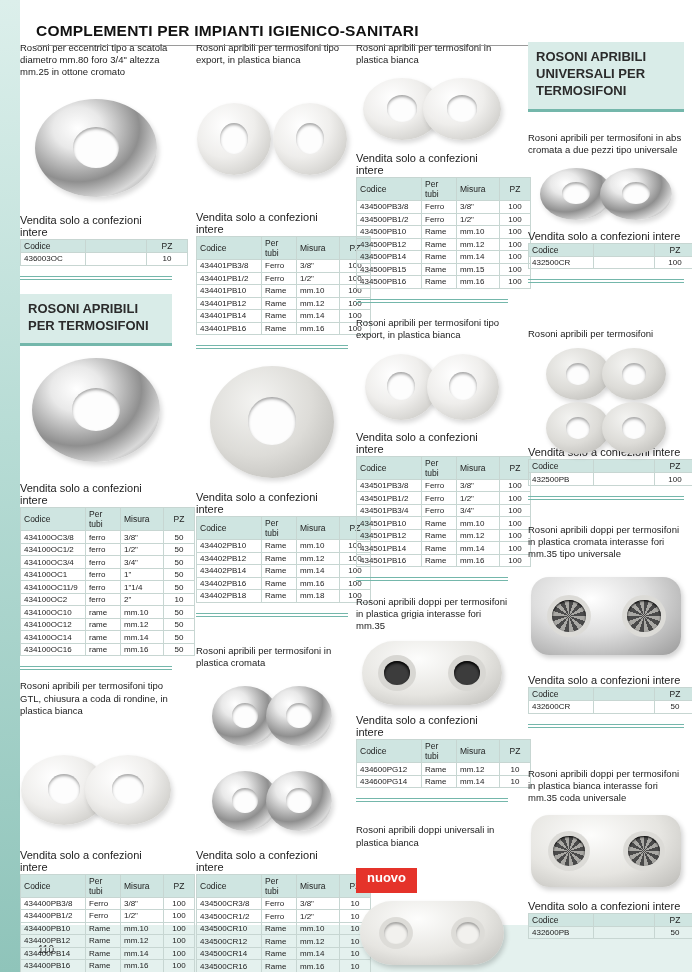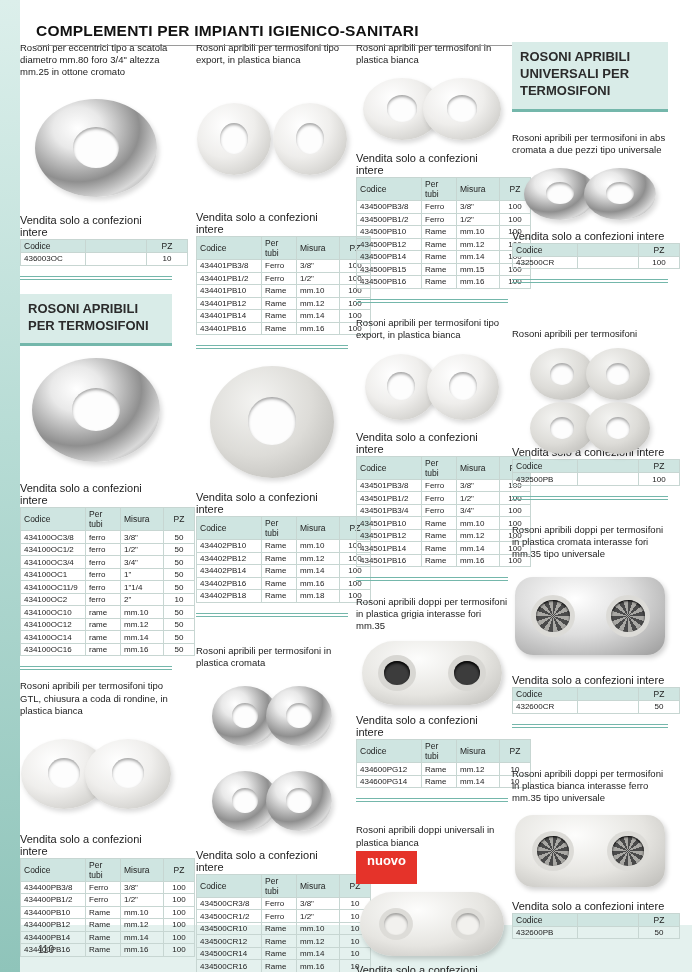--- a/index.html
+++ b/index.html
@@ -8,38 +8,38 @@
   .leftbar{position:absolute;left:0;top:0;width:20px;height:972px;
            background:linear-gradient(#dcefeb 0%,#b7dcd5 45%,#8fc4ba 100%);}
   .footer-band{position:absolute;left:20px;right:0;bottom:0;height:47px;background:#e4f1ee;}
   .pageno{position:absolute;left:38px;bottom:17px;font-size:10px;color:#333;}
   .title{position:absolute;left:36px;top:12px;width:630px;font-size:15.5px;font-weight:bold;
          letter-spacing:.2px;color:#111;border-bottom:1px solid #9a9a9a;padding-bottom:5px;}
   .col{position:absolute;top:40px;}
   #col1{left:20px;width:152px}
   #col2{left:196px;width:152px}
   #col3{left:356px;width:152px}
-  #col4{left:512px;width:156px}
+  #col4{left:528px;width:156px}
   .desc{font-size:9.5px;line-height:1.27;color:#222;margin:0 0 8px;}
   .note{font-size:11px;color:#222;margin:7px 0 1px;}
   table{border-collapse:collapse;width:100%;table-layout:fixed;font-size:8px;color:#222;}
   td{border:1px solid #c7d6d2;padding:1px 3px;white-space:nowrap;overflow:hidden;height:9.5px;}
   thead td{background:#cfe5e1;white-space:normal;height:auto;font-size:8.5px;}
   .t4 td:nth-child(1){width:58px}
   .t4 td:nth-child(2){width:28px}
   .t4 td:nth-child(3){width:36px}
   .t4 td:nth-child(4){width:24px;text-align:center}
   .t3 td:nth-child(1){width:58px}
   .t3 td:nth-child(2){width:54px}
   .t3 td:nth-child(3){width:34px;text-align:center}
   .divider{height:2px;border-top:1px solid #74b7ab;border-bottom:1px solid #74b7ab;margin:10px 0;}
   .section-box{background:#d9ece8;border-bottom:3px solid #74b7ab;padding:7px 8px 9px;
                font-size:13px;font-weight:bold;color:#2b2b2b;line-height:1.3;}
   .badge{display:inline-block;background:#e5332a;color:#fff;font-weight:bold;font-size:13px;
-         padding:2px 11px 16px;margin:0 0 6px;}
+         padding:2px 11px 8px;margin:0 0 6px;}
   .img{position:relative;display:flex;align-items:center;justify-content:center;gap:2px;}
   .donut{border-radius:50%;position:relative;box-shadow:2px 3px 5px rgba(0,0,0,.15);}
   .donut::after{content:"";position:absolute;left:31%;top:28%;width:38%;height:42%;border-radius:50%;
                 background:#fdfdfd;box-shadow:inset 0 2px 3px rgba(0,0,0,.35);}
   .chrome{background:radial-gradient(ellipse at 35% 30%, #ffffff 0%, #e9e9e9 22%, #8f8f8f 55%, #d9d9d9 74%, #6f6f6f 100%);}
   .white{background:radial-gradient(ellipse at 38% 32%, #ffffff 0%, #efeeec 45%, #c9c8c4 88%, #dcdbd7 100%);}
   .grayp{background:radial-gradient(ellipse at 38% 32%, #f4f4f2 0%, #dddcd8 50%, #b3b2ae 100%);}
   .dbl{border-radius:999px;position:relative;display:flex;align-items:center;justify-content:space-around;
        box-shadow:2px 3px 5px rgba(0,0,0,.18);
        background:radial-gradient(ellipse at 40% 28%, #fdfdfc 0%, #e6e5e1 55%, #bcbbb7 100%);}
@@ -150,21 +150,21 @@
         </tr>
         <tr>
           <td>434100OC16</td>
           <td>rame</td>
           <td>mm.16</td>
           <td>50</td>
         </tr>
       </tbody>
   </table>
   <div class="divider"></div>
-  <p class="desc" style="margin-top:10px;margin-bottom:4px">Rosoni apribili per termosifoni tipo GTL, chiusura a coda di rondine, in plastica bianca</p>
+  <p class="desc" style="margin-top:10px;margin-bottom:20px">Rosoni apribili per termosifoni tipo GTL, chiusura a coda di rondine, in plastica bianca</p>
   <div class="img" style="height:106px">
     <div class="donut white" style="width:86px;height:70px;margin-right:-24px"></div>
     <div class="donut white" style="width:86px;height:70px"></div>
   </div>
   <p class="note" style="margin-top:6px">Vendita solo a confezioni intere</p>
   <table class="t4">
     <thead>
         <tr>
           <td>Codice</td>
           <td>Per tubi</td>
@@ -523,21 +523,21 @@
         </tr>
         <tr>
           <td>434600PG14</td>
           <td>Rame</td>
           <td>mm.14</td>
           <td>10</td>
         </tr>
       </tbody>
   </table>
   <div class="divider"></div>
-  <p class="desc" style="margin-top:22px;margin-bottom:2px">Rosoni apribili doppi universali in plastica bianca</p>
+  <p class="desc" style="margin-top:22px;margin-bottom:19px">Rosoni apribili doppi universali in plastica bianca</p>
   <div class="badge">nuovo</div>
   <div class="img" style="height:68px">
     <div class="dbl" style="width:144px;height:64px">
       <div class="hole" style="width:24px;height:22px;background:#f2f1ee;box-shadow:0 0 0 5px #dddcd8, inset 0 2px 3px rgba(0,0,0,.35)"></div>
       <div class="hole" style="width:24px;height:22px;background:#f2f1ee;box-shadow:0 0 0 5px #dddcd8, inset 0 2px 3px rgba(0,0,0,.35)"></div>
     </div>
   </div>
   <p class="note" style="margin-top:6px">Vendita solo a confezioni intere</p>
   <table class="t3">
     <thead>
@@ -630,21 +630,21 @@
       </thead>
     <tbody>
         <tr>
           <td>432600CR</td>
           <td></td>
           <td>50</td>
         </tr>
       </tbody>
   </table>
   <div class="divider"></div>
-  <p class="desc" style="margin-top:40px;margin-bottom:6px">Rosoni apribili doppi per termosifoni in plastica bianca interasse ferro mm.35 tipo universale</p>
+  <p class="desc" style="margin-top:40px;margin-bottom:6px">Rosoni apribili doppi per termosifoni in plastica bianca interasse fori mm.35 coda universale</p>
   <div class="img" style="height:82px">
     <div class="dbl" style="width:150px;height:72px;border-radius:18px">
       <div class="gear" style="width:32px;height:30px"></div>
       <div class="gear" style="width:32px;height:30px"></div>
     </div>
   </div>
   <p class="note" style="margin-top:8px">Vendita solo a confezioni intere</p>
   <table class="t3">
     <thead>
         <tr>

